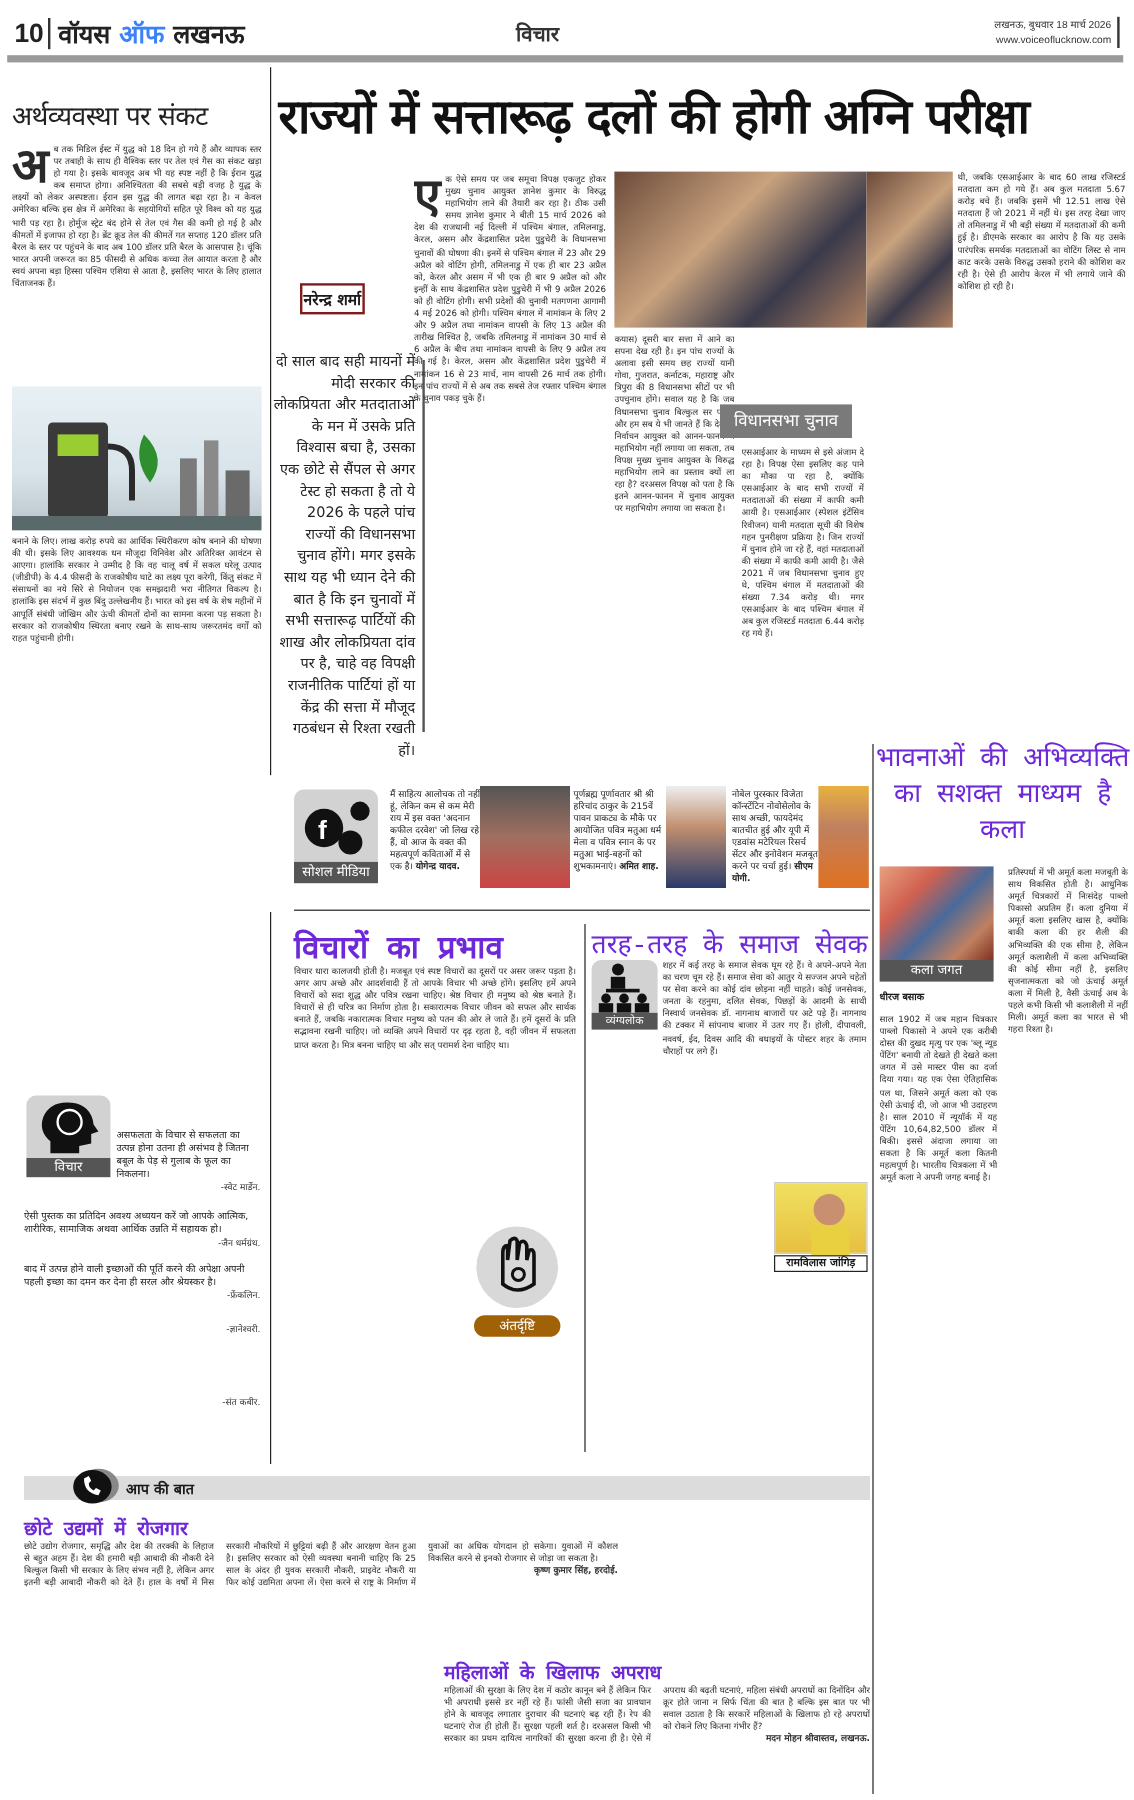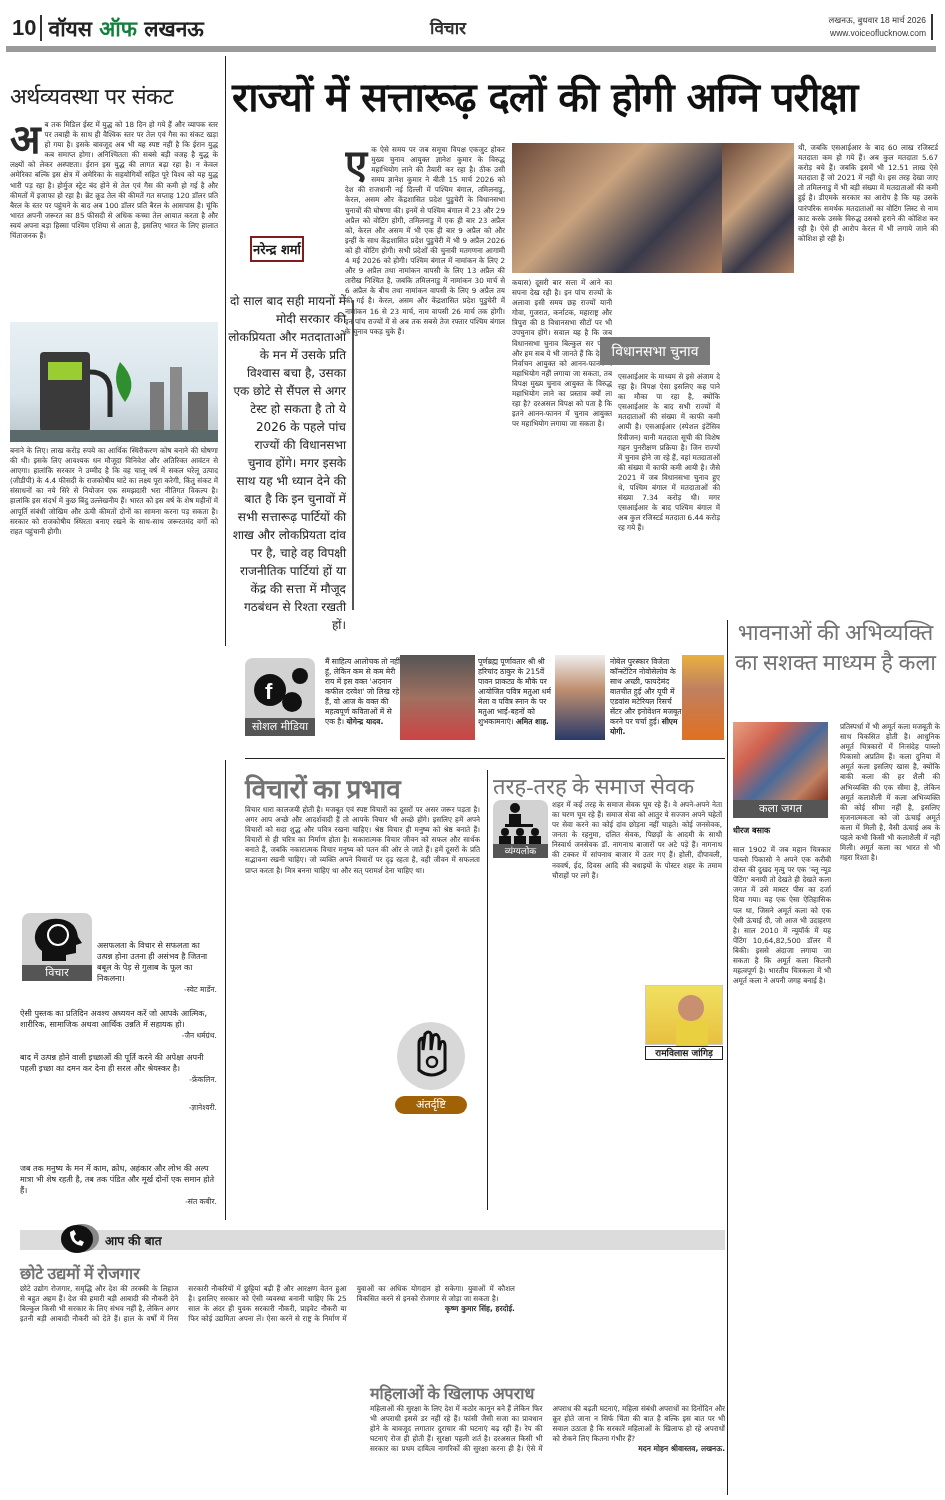--- a/index.html
+++ b/index.html
@@ -2,35 +2,35 @@
 <html><head>
 <meta charset="utf-8">
 <style>
 *{box-sizing:border-box;margin:0;padding:0}
 body{width:945px;height:1500px;background:#fff;font-family:"DejaVu Serif",serif;color:#1a1a1a;position:relative;overflow:hidden}
 .abs{position:absolute}
 .txt{font-size:7.2px;line-height:10.1px;text-align:justify;color:#2a2a2a;overflow:hidden;font-family:"DejaVu Sans",sans-serif}
 .hdr-left{left:12px;top:14px;display:flex;align-items:center;gap:6px}
 .pg{font-family:"Liberation Sans",sans-serif;font-weight:bold;font-size:22px;color:#222;border-right:2px solid #333;padding-right:4px}
 .masthead{font-family:"DejaVu Sans",sans-serif;font-weight:bold;font-size:21px;color:#222}
-.masthead .mid{color:#15803d}
+.masthead .mid{color:#3b82f6}
 .section{left:430px;top:16px;font-family:"DejaVu Sans",sans-serif;font-size:17px;font-weight:bold;color:#333}
 .hdr-right{right:12px;top:14px;text-align:right;font-family:"Liberation Sans",sans-serif;font-size:8.5px;line-height:13px;color:#333;border-right:2px solid #333;padding-right:5px}
 .rule{left:6px;top:46px;width:930px;height:6px;background:#9a9a9a}
 .vline{background:#222;width:1px}
 .h-left{left:10px;top:80px;font-family:"DejaVu Sans",sans-serif;font-size:22px;color:#222;letter-spacing:-0.5px}
 .h-main{left:232px;top:68px;font-family:"DejaVu Sans",sans-serif;font-weight:bold;font-size:40px;color:#111;letter-spacing:-1px}
 .dropcap{font-size:40px;line-height:38px;float:left;font-weight:bold;margin-right:4px;font-family:"DejaVu Sans",sans-serif}
 .byline{left:250px;top:236px;border:2px solid #7f1d1d;padding:2px 1px;font-family:"DejaVu Sans",sans-serif;font-weight:bold;font-size:13px}
 .pull{left:228px;top:292px;width:118px;text-align:right;font-family:"DejaVu Sans",sans-serif;font-size:12px;line-height:18px;color:#222}
 .photo{background:linear-gradient(135deg,#6b4a3a,#c9a27e 40%,#3a3a4a 70%,#b08060)}
 .tag-box{background:#7a7a7a;color:#fff;font-family:"DejaVu Sans",sans-serif;text-align:center}
 .icon-box{background:#d2d2d2;border-radius:8px 8px 0 0}
 .social-quote{font-size:7.5px;line-height:10px;font-family:"DejaVu Sans",sans-serif;color:#222}
-.h-sec{font-family:Liberation Serif, serif;font-weight:bold;color:#737373}
+.h-sec{font-family:Liberation Mono, monospace;font-weight:bold;color:#6d28d9}
 .quote{font-size:8px;line-height:11px;font-family:"DejaVu Sans",sans-serif;color:#222}
 .auth{font-size:7.5px;text-align:right;font-family:"DejaVu Sans",sans-serif;color:#333}
 .bar{background:#dcdcdc}
 </style>
 </head>
 <body>
 
 <div class="abs hdr-left">
   <span class="pg">10</span>
   <span class="masthead">
@@ -138,21 +138,20 @@
   <div class="auth">-जैन धर्मग्रंथ.</div>
 </div>
 <div class="abs quote" style="left:20px;top:1052px;width:197px">
   <div>बाद में उत्पन्न होने वाली इच्छाओं की पूर्ति करने की अपेक्षा अपनी पहली इच्छा का दमन कर देना ही सरल और श्रेयस्कर है।</div>
   <div class="auth">-फ्रेंकलिन.</div>
 </div>
 <div class="abs quote" style="left:20px;top:1102px;width:197px">
   <div class="auth">-ज्ञानेश्वरी.</div>
 </div>
 <div class="abs quote" style="left:20px;top:1163px;width:197px">
-  <div>जब तक मनुष्य के मन में काम, क्रोध, अहंकार और लोभ की अल्प मात्रा भी शेष रहती है, तब तक पंडित और मूर्ख दोनों एक समान होते हैं।</div>
   <div class="auth">-संत कबीर.</div>
 </div>
 
 <div class="abs h-sec" style="left:245px;top:770px;font-size:26px">विचारों का प्रभाव</div>
 <div class="abs txt" style="left:245px;top:805px;width:235px;height:405px">विचार धारा कालजयी होती है। मजबूत एवं स्पष्ट विचारों का दूसरों पर असर जरूर पड़ता है। अगर आप अच्छे और आदर्शवादी हैं तो आपके विचार भी अच्छे होंगे। इसलिए हमें अपने विचारों को सदा शुद्ध और पवित्र रखना चाहिए। श्रेष्ठ विचार ही मनुष्य को श्रेष्ठ बनाते हैं। विचारों से ही चरित्र का निर्माण होता है। सकारात्मक विचार जीवन को सफल और सार्थक बनाते हैं, जबकि नकारात्मक विचार मनुष्य को पतन की ओर ले जाते हैं। हमें दूसरों के प्रति सद्भावना रखनी चाहिए। जो व्यक्ति अपने विचारों पर दृढ़ रहता है, वही जीवन में सफलता प्राप्त करता है। मित्र बनना चाहिए था और सत् परामर्श देना चाहिए था।</div>
 <div class="abs" style="left:395px;top:1020px;width:72px;height:92px;background:#fff">
   <svg width="72" height="72">
     <circle cx="36" cy="36" r="34" fill="#d8d8d8"></circle>
     <path d="M24 50 L24 24 Q24 18 28 18 L28 30 L30 14 Q34 10 36 14 L36 30 L38 16 Q42 12 44 18 L44 30 L46 22 Q50 20 50 26 L50 50 Q36 60 24 50 Z" fill="none" stroke="#111" stroke-width="3"></path>
     <circle cx="37" cy="42" r="5" fill="none" stroke="#111" stroke-width="2.5"></circle>

